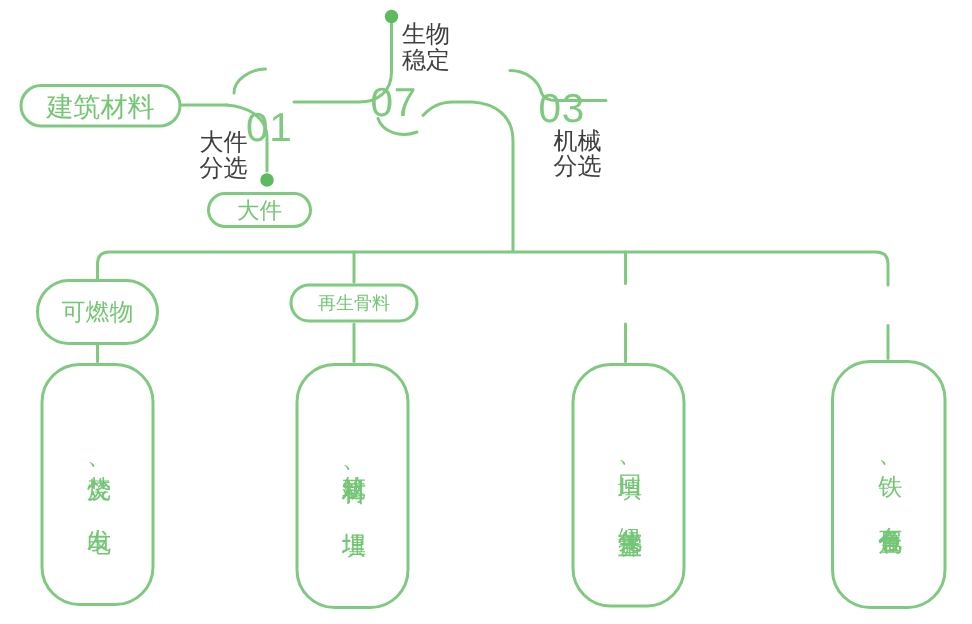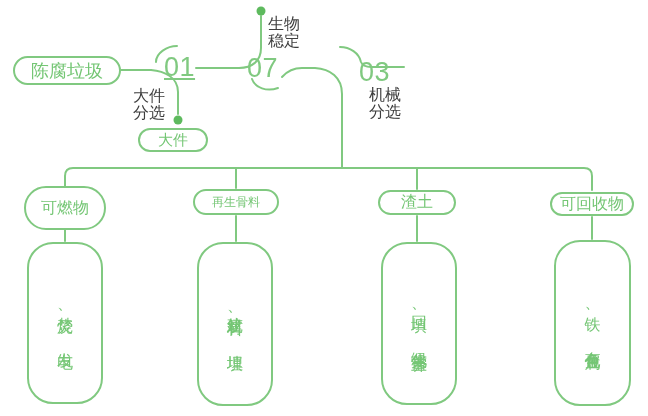--- a/index.html
+++ b/index.html
@@ -31,21 +31,21 @@
   .pill-b4{left:550px;top:192px;width:84px;height:24px;font-size:16px;}
 
   .num{
     position:absolute;
     color:var(--green-line);
     font-size:27px;
     font-weight:400;
     letter-spacing:0.5px;
     line-height:1;
   }
-  .num-1{left:164px;top:54px;text-decoration:underline;}
+  .num-1{left:164px;top:72px;}
   .num-2{left:247px;top:55px;}
   .num-3{left:324px;top:59px;margin-left:35px;}
 
   .dlabel{
     position:absolute;
     color:var(--dark);
     font-size:16px;
     line-height:16.5px;
     white-space:pre-line;
   }
@@ -103,39 +103,37 @@
 
       <path d="M 65 215 L 65 241"></path>
       <path d="M 236 216 L 236 241"></path>
       <path d="M 417 216 L 417 241"></path>
       <path d="M 592 217 L 592 239"></path>
     </g>
     <circle cx="178" cy="120" r="4.5" fill="#5eba5e"></circle>
     <circle cx="261" cy="11" r="4.5" fill="#5eba5e"></circle>
   </svg>
 
-  <div class="pill pill-source">陈腐垃圾</div>
+  <div class="pill pill-source">建筑材料</div>
 
   <span class="num num-1">01</span>
   <span class="num num-2">07</span>
   <span class="num num-3">03</span>
 
   <div class="dlabel dlabel-1">大件
 分选</div>
   <div class="dlabel dlabel-2">生物
 稳定</div>
   <div class="dlabel dlabel-3">机械
 分选</div>
 
   <div class="pill pill-bulky">大件</div>
 
   <div class="pill pill-b1">可燃物</div>
   <div class="pill pill-b2">再生骨料</div>
-  <div class="pill pill-b3">渣土</div>
-  <div class="pill pill-b4">可回收物</div>
 
   <div class="dbox dbox-1">
     <span class="vtext">焚烧、　发电</span>
   </div>
   <div class="dbox dbox-2">
     <span class="vtext">建筑材料、　填埋</span>
   </div>
   <div class="dbox dbox-3">
     <span class="vtext">回填、　绿化营养土</span>
   </div>

